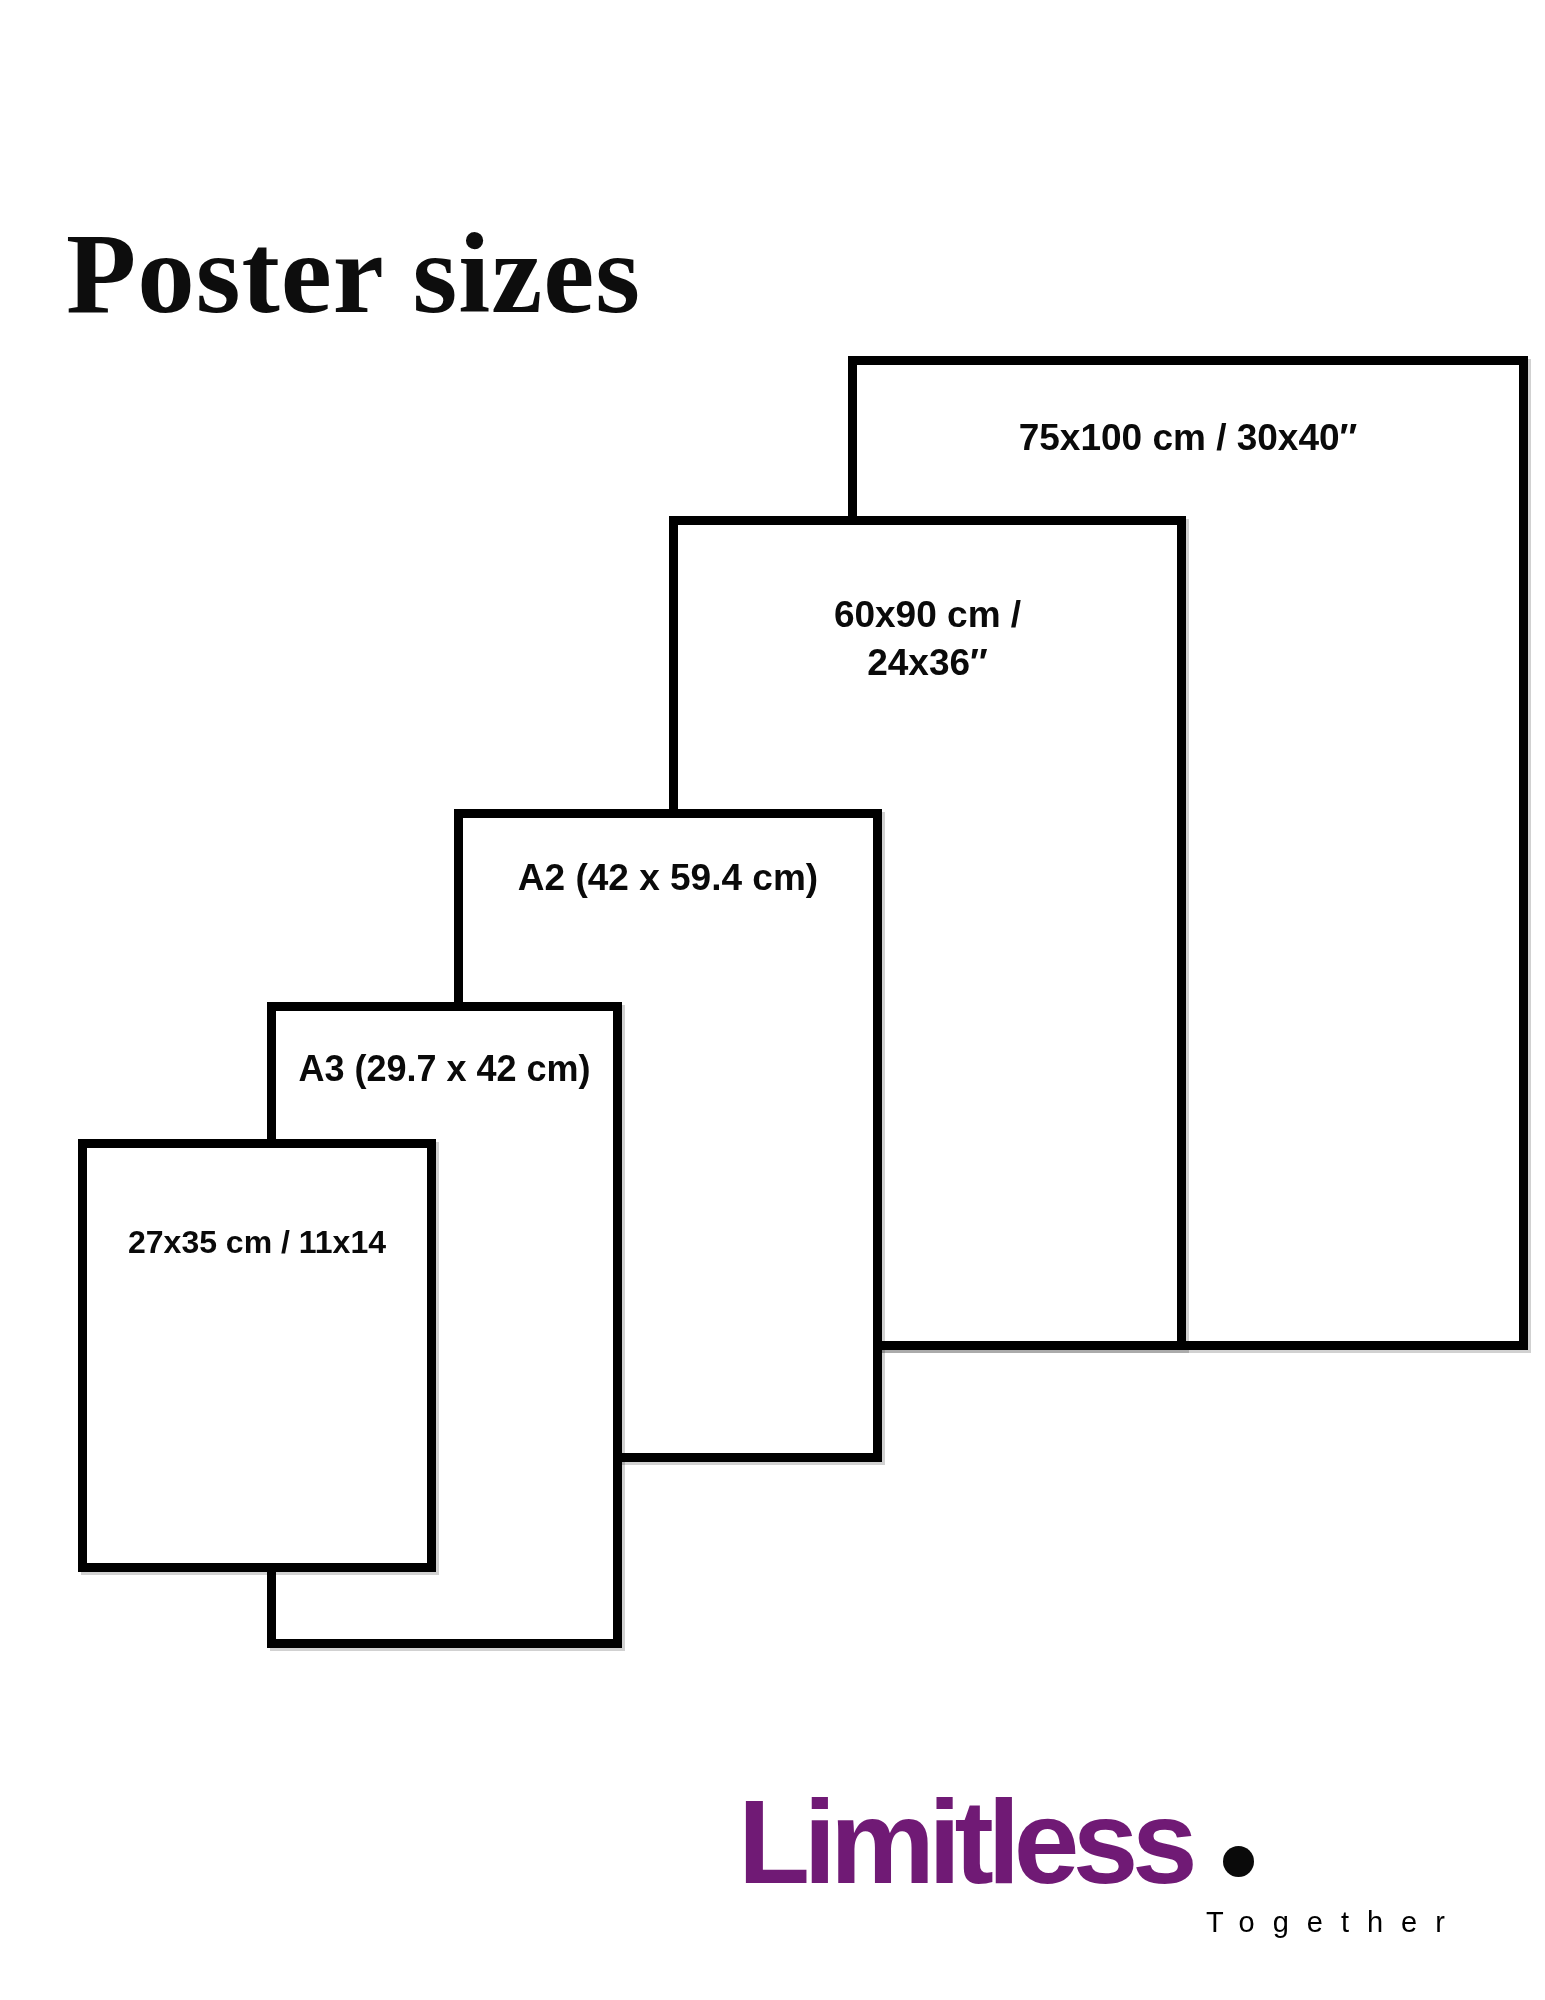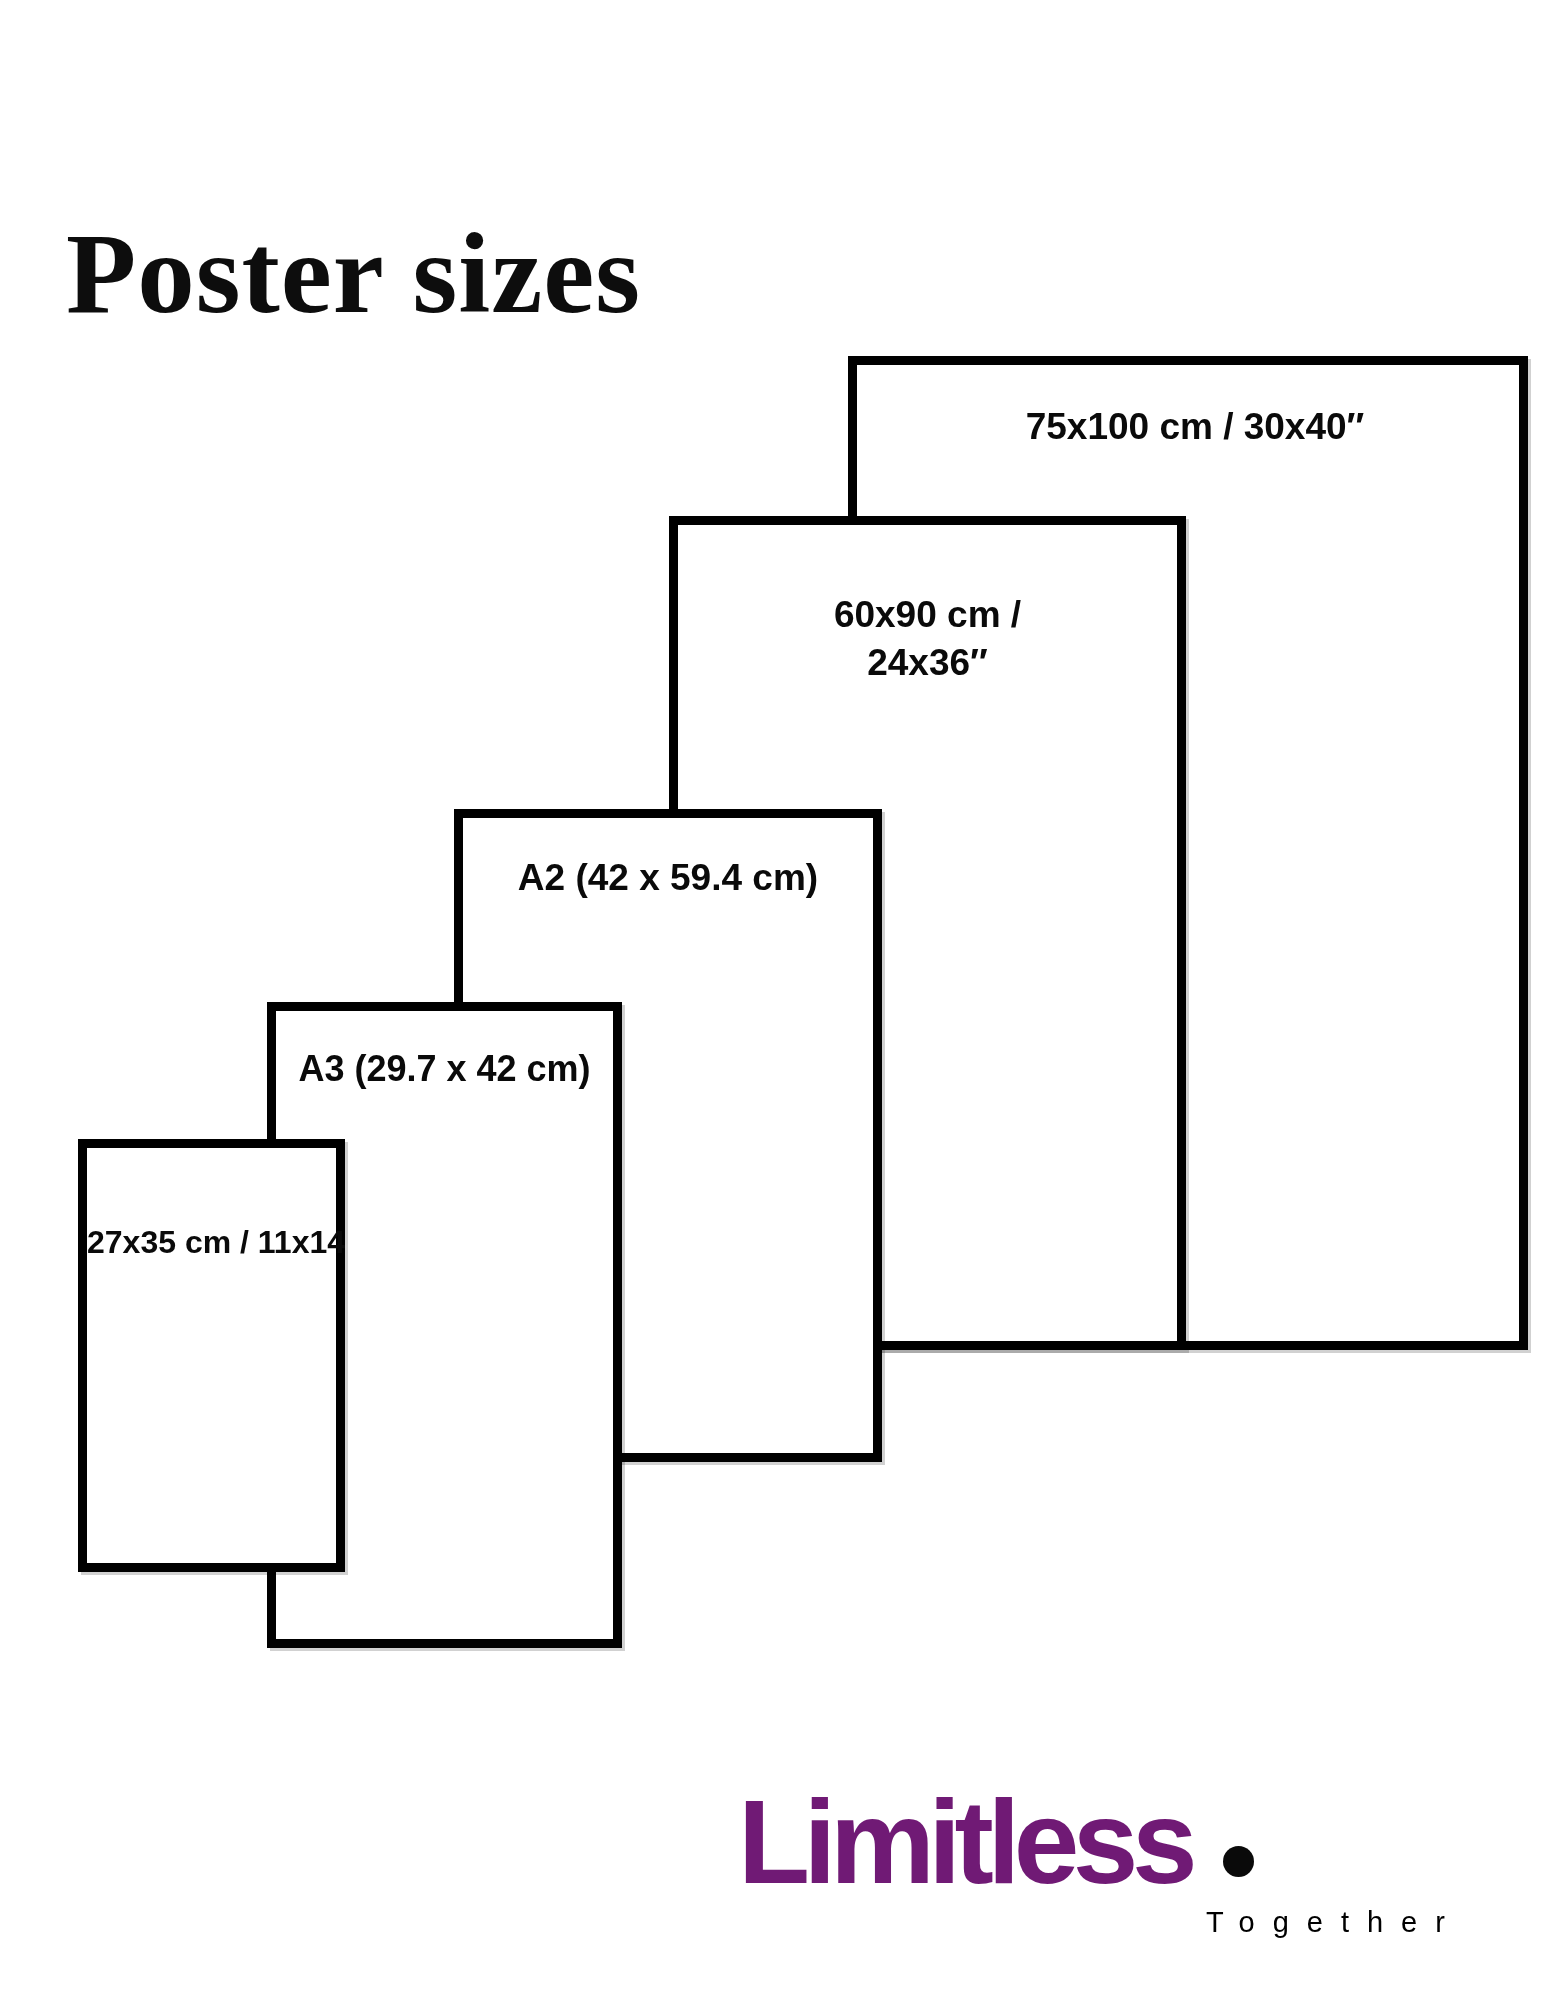--- a/index.html
+++ b/index.html
@@ -31,33 +31,33 @@
     position: absolute;
     box-sizing: border-box;
     background: #ffffff;
     border: 9px solid #000000;
     box-shadow: 3px 3px 0 rgba(0,0,0,0.18);
   }
   .rect-75  { left: 848px; top: 356px;  width: 680px; height: 994px; z-index: 1; }
   .rect-60  { left: 669px; top: 516px;  width: 517px; height: 834px; z-index: 2; }
   .rect-a2  { left: 454px; top: 809px;  width: 428px; height: 653px; z-index: 3; }
   .rect-a3  { left: 267px; top: 1002px; width: 355px; height: 646px; z-index: 4; }
-  .rect-27  { left: 78px;  top: 1139px; width: 267px; height: 433px; z-index: 5; }
+  .rect-27  { left: 78px;  top: 1139px; width: 358px; height: 433px; z-index: 5; }
   .rect-label {
     position: absolute;
     left: 0;
     width: 100%;
     text-align: center;
     font-weight: 700;
     font-size: 37px;
     line-height: 48px;
     color: #0a0a0a;
     white-space: nowrap;
   }
-  .rect-75 .rect-label { top: 38px; padding-left: 7px; }
+  .rect-75 .rect-label { top: 49px; }
   .rect-60 .rect-label { top: 66px; }
   .rect-a2 .rect-label { top: 36px; }
   .rect-a3 .rect-label { top: 34px; font-size: 36px; }
   .rect-27 .rect-label { top: 70px; font-size: 32px; }
   .brand {
     position: absolute;
     left: 738px;
     top: 1783px;
     display: flex;
     align-items: flex-end;

